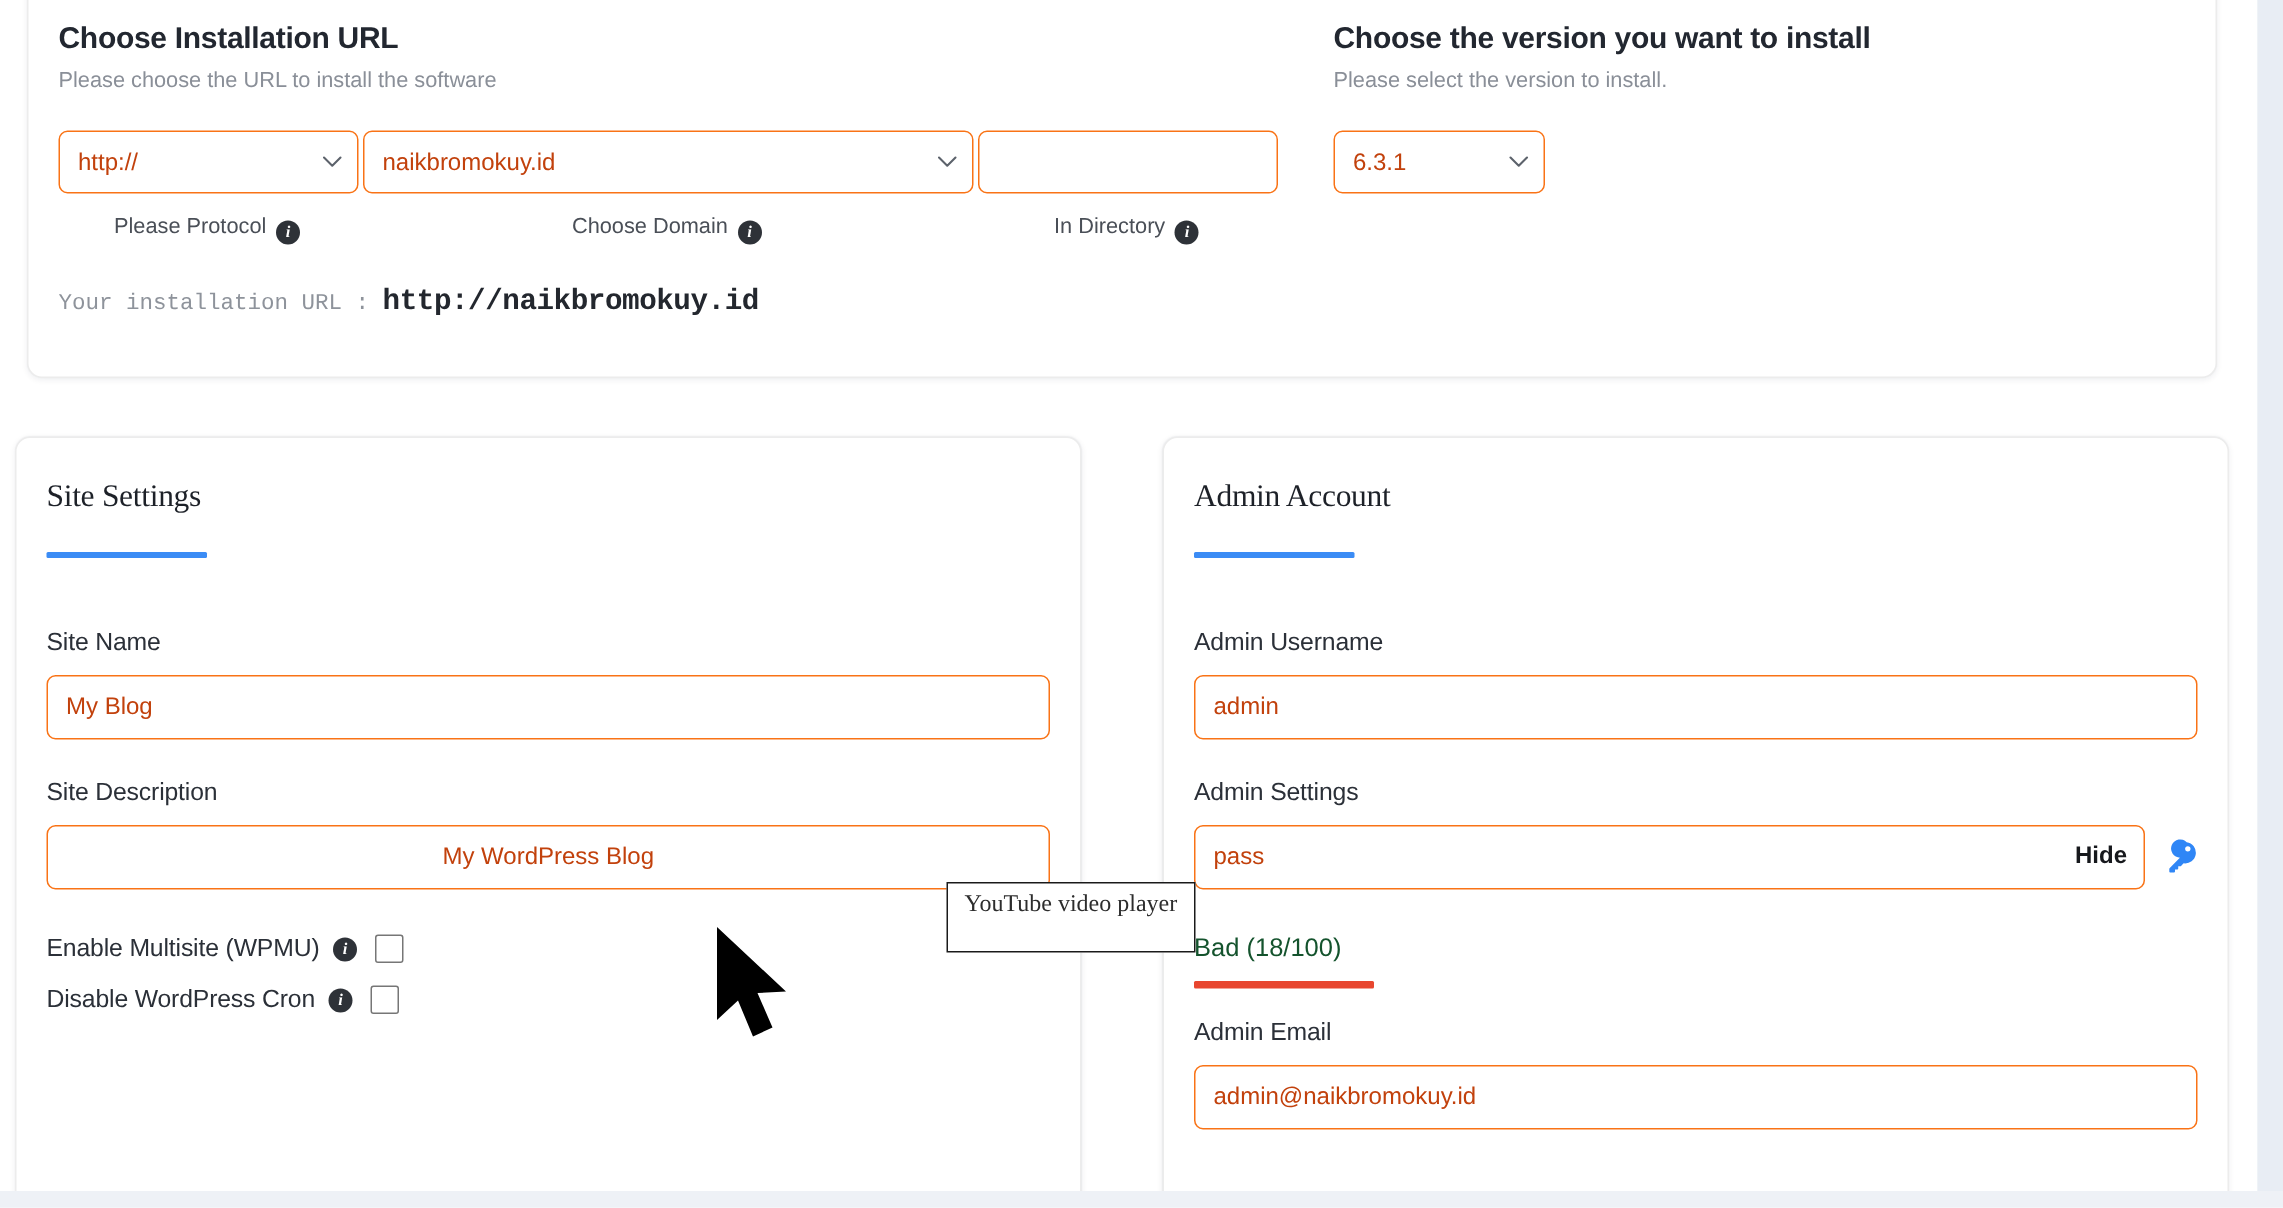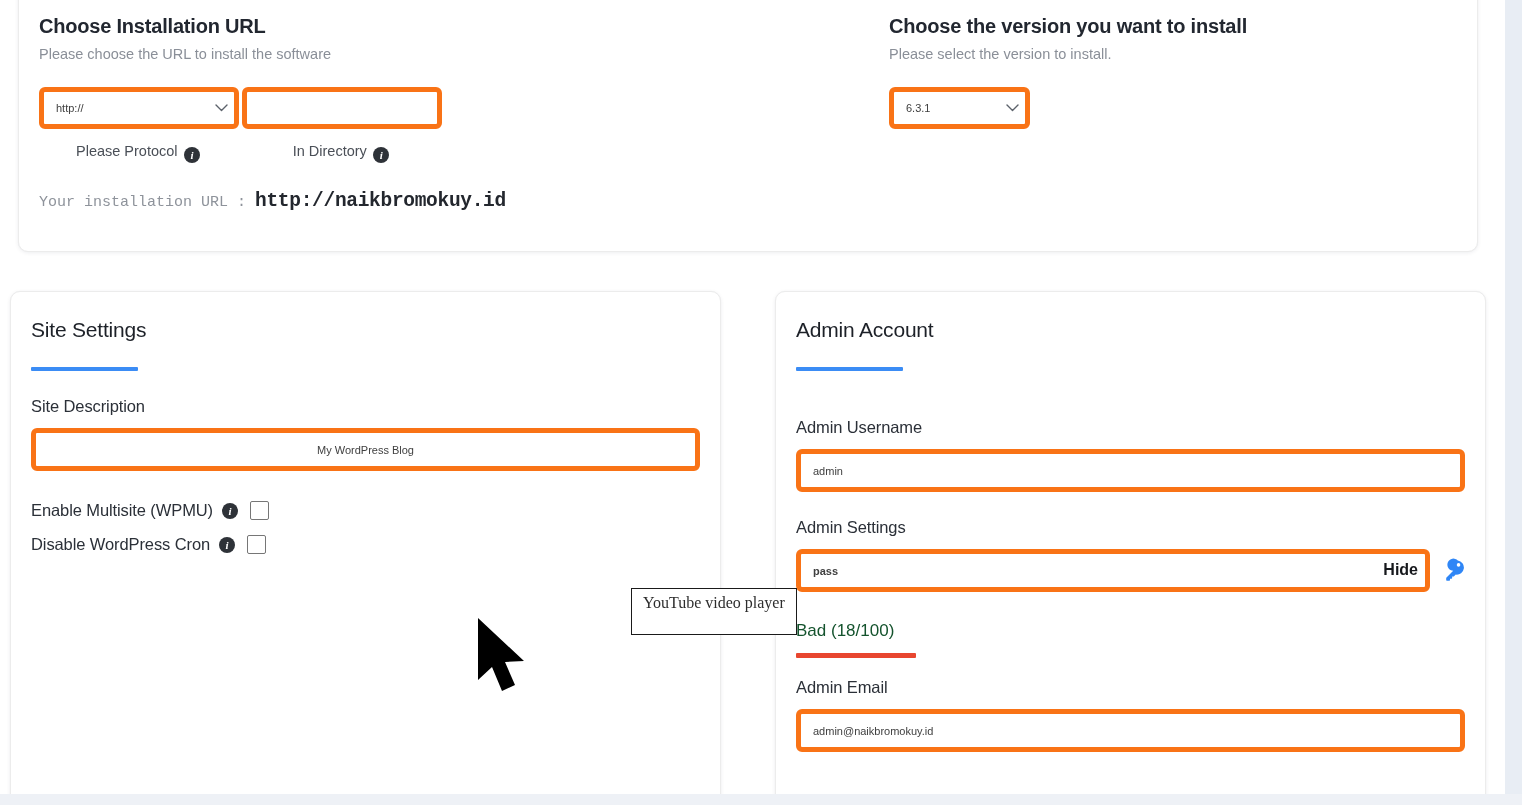--- a/index.html
+++ b/index.html
@@ -65,20 +65,21 @@
   .sec-sub {
     font-size: 14.5px;
     color: #8a8f98;
     margin-top: 8px;
   }
   .panel-title {
     font-size: 21px;
     font-weight: 500;
     color: #1d2128;
     letter-spacing: -0.2px;
+    font-family: Liberation Serif, serif;
   }
   .accent-rule {
     width: 107px;
     height: 4px;
     background: #3b8cf5;
     border-radius: 1px;
     margin-top: 25px;
   }
   .field-label {
     font-size: 16.5px;
@@ -89,26 +90,26 @@
   .small-label {
     font-size: 14.5px;
     color: #4a4f57;
   }
 
   
   .txt, .sel {
     display: block;
     width: 100%;
     height: 42px;
-    border: 5px solid #f97316;
+    border: 1px solid #f97316;
     border-radius: 6px;
     background: #fff;
     font-family: "Liberation Sans", sans-serif;
-    font-size: 11px;
-    color: #404040;
+    font-size: 16px;
+    color: #c2410c;
     padding: 0 12px;
     outline: none;
   }
   .txt::placeholder { color: #4e535b; }
   .sel {
     -webkit-appearance: none;
     appearance: none;
     padding-right: 30px;
     cursor: pointer;
   }
@@ -156,21 +157,21 @@
   .pw-wrap {
     position: relative;
     display: flex;
     align-items: center;
   }
   .pw-field {
     position: relative;
     flex: 0 0 634px;
     height: 42px;
   }
-  .pw-field .txt { padding-right: 58px; font-weight: bold; }
+  .pw-field .txt { padding-right: 58px; }
   .pw-hide {
     position: absolute;
     right: 12px; top: 50%;
     transform: translateY(-50%);
     font-size: 16px;
     font-weight: 700;
     color: #16181c;
     cursor: pointer;
     background: transparent;
     border: 0;
@@ -261,20 +262,34 @@
                     <path d="M1 1l5.5 5.5L12 1" stroke="#5c626b" stroke-width="1.4" stroke-linecap="round" stroke-linejoin="round"></path>
                   </svg>
               </span>
             </div>
             <div style="margin-top:13px; text-align:center;">
               <span class="small-label">Please Protocol</span>
               <span class="info-ico">i</span>
             </div>
           </div>
 
+          <div style="width:407px; margin-right:3px;">
+            <div class="selwrap">
+              <select class="sel" id="sel-domain"><option value="naikbromokuy.id">naikbromokuy.id</option></select>
+              <span class="chev">
+                <svg width="13" height="8" viewBox="0 0 13 8" fill="none">
+                    <path d="M1 1l5.5 5.5L12 1" stroke="#5c626b" stroke-width="1.4" stroke-linecap="round" stroke-linejoin="round"></path>
+                  </svg>
+              </span>
+            </div>
+            <div style="margin-top:13px; text-align:center;">
+              <span class="small-label">Choose Domain</span>
+              <span class="info-ico">i</span>
+            </div>
+          </div>
 
           <div style="width:200px;">
             <input class="txt" type="text" id="inp-directory" placeholder="" style="">
             <div style="margin-top:13px; text-align:center;">
               <span class="small-label">In Directory</span>
               <span class="info-ico">i</span>
             </div>
           </div>
         </div>
 
@@ -298,20 +313,24 @@
           </div>
         </div>
       </div>
     </div>
 
     <div class="card" id="card-site">
       <div style="padding:26px 20px 0 20px;">
         <div class="panel-title">Site Settings</div>
         <div class="accent-rule" style="background: rgb(59, 140, 245);"></div>
 
+        <div style="margin-top:47px;">
+          <div class="field-label">Site Name</div>
+          <input class="txt" style="margin-top: 12px; height: 43px;" type="text" id="inp-sitename" value="My Blog">
+        </div>
 
         <div style="margin-top:26px;">
           <div class="field-label">Site Description</div>
           <input class="txt" style="margin-top: 12px; height: 43px; text-align: center;" type="text" id="inp-sitedesc" value="My WordPress Blog">
         </div>
 
         <div class="row-inline" style="margin-top:30px;">
           <span class="field-label">Enable Multisite (WPMU)</span>
           <span class="info-ico" style="margin-left:9px;">i</span>
           <span class="cbx" style="margin-left:10px;"></span>

